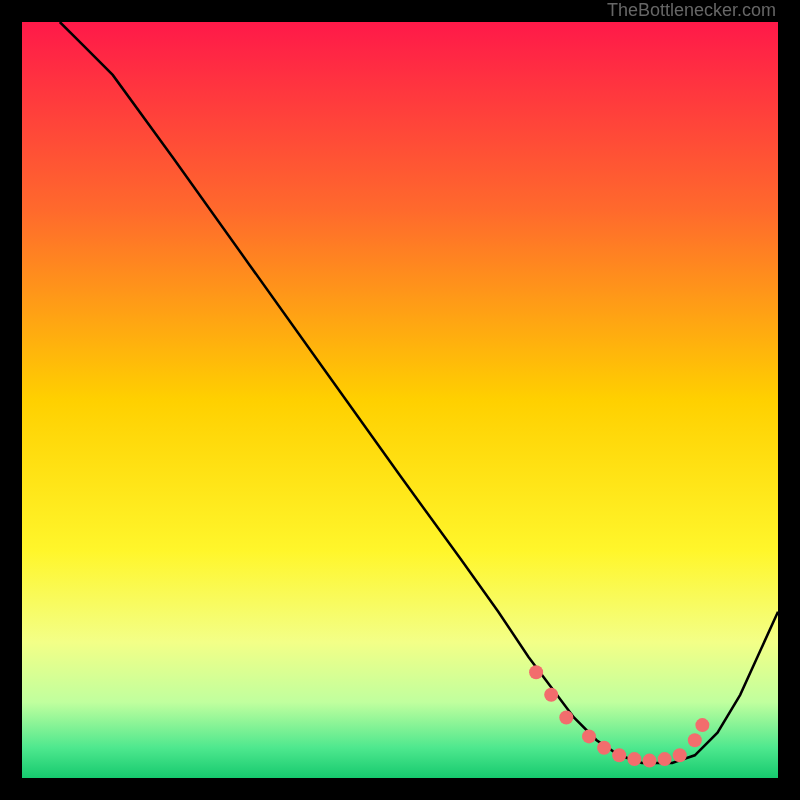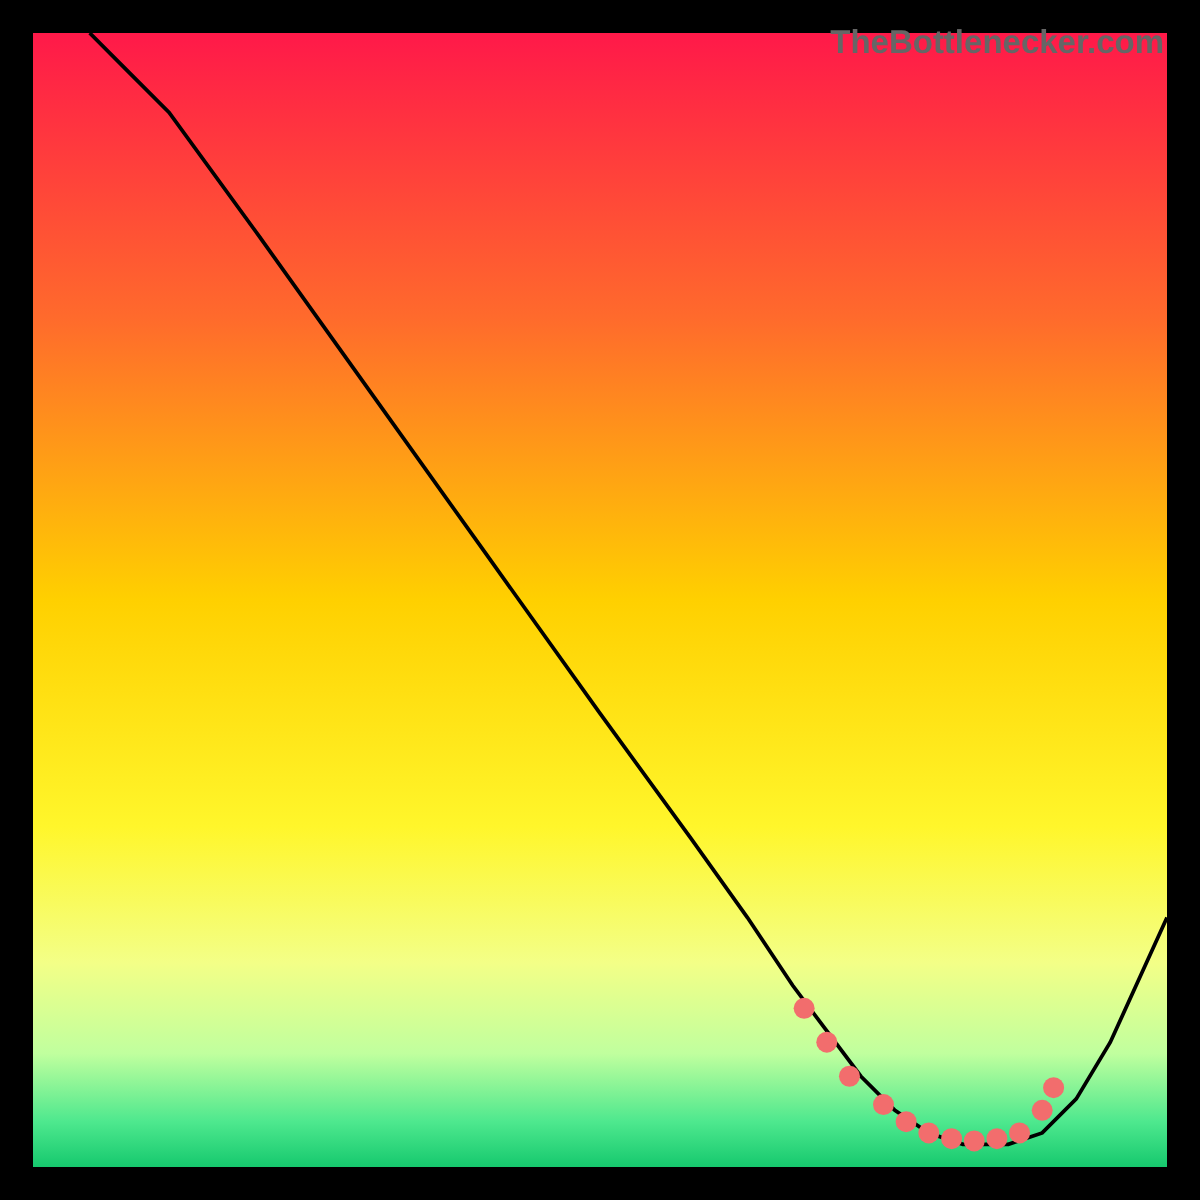--- a/index.html
+++ b/index.html
@@ -1,20 +1,20 @@
 <!DOCTYPE html>
 <html><head>
 <meta charset="utf-8">
 <style>
   * { margin: 0; padding: 0; box-sizing: border-box; }
   body { width: 800px; height: 800px; overflow: hidden; font-family: Arial, sans-serif; }
   .chart-container { position: relative; width: 800px; height: 800px; background: #000; }
   .plot-area { position: absolute; left: 22px; top: 22px; width: 756px; height: 756px; }
   .gradient-bg { position: absolute; width: 100%; height: 100%; }
-  .watermark { position: absolute; top: 15px; right: 24px; color: #666; font-size: 22px; font-weight: 700; z-index: 10; }
+  .watermark { position: absolute; top: 0; right: 24px; color: #666; font-size: 18px; font-weight: 400; z-index: 10; }
   .curve-svg { position: absolute; left: 22px; top: 22px; width: 756px; height: 756px; z-index: 5; }
   .dots-svg { position: absolute; left: 22px; top: 22px; width: 756px; height: 756px; z-index: 6; }
 </style>
 </head>
 <body>
 
 <div class="chart-container">
   <div class="watermark">TheBottlenecker.com</div>
   <div class="plot-area">
     <svg class="gradient-bg" viewBox="0 0 756 756" preserveAspectRatio="none">

